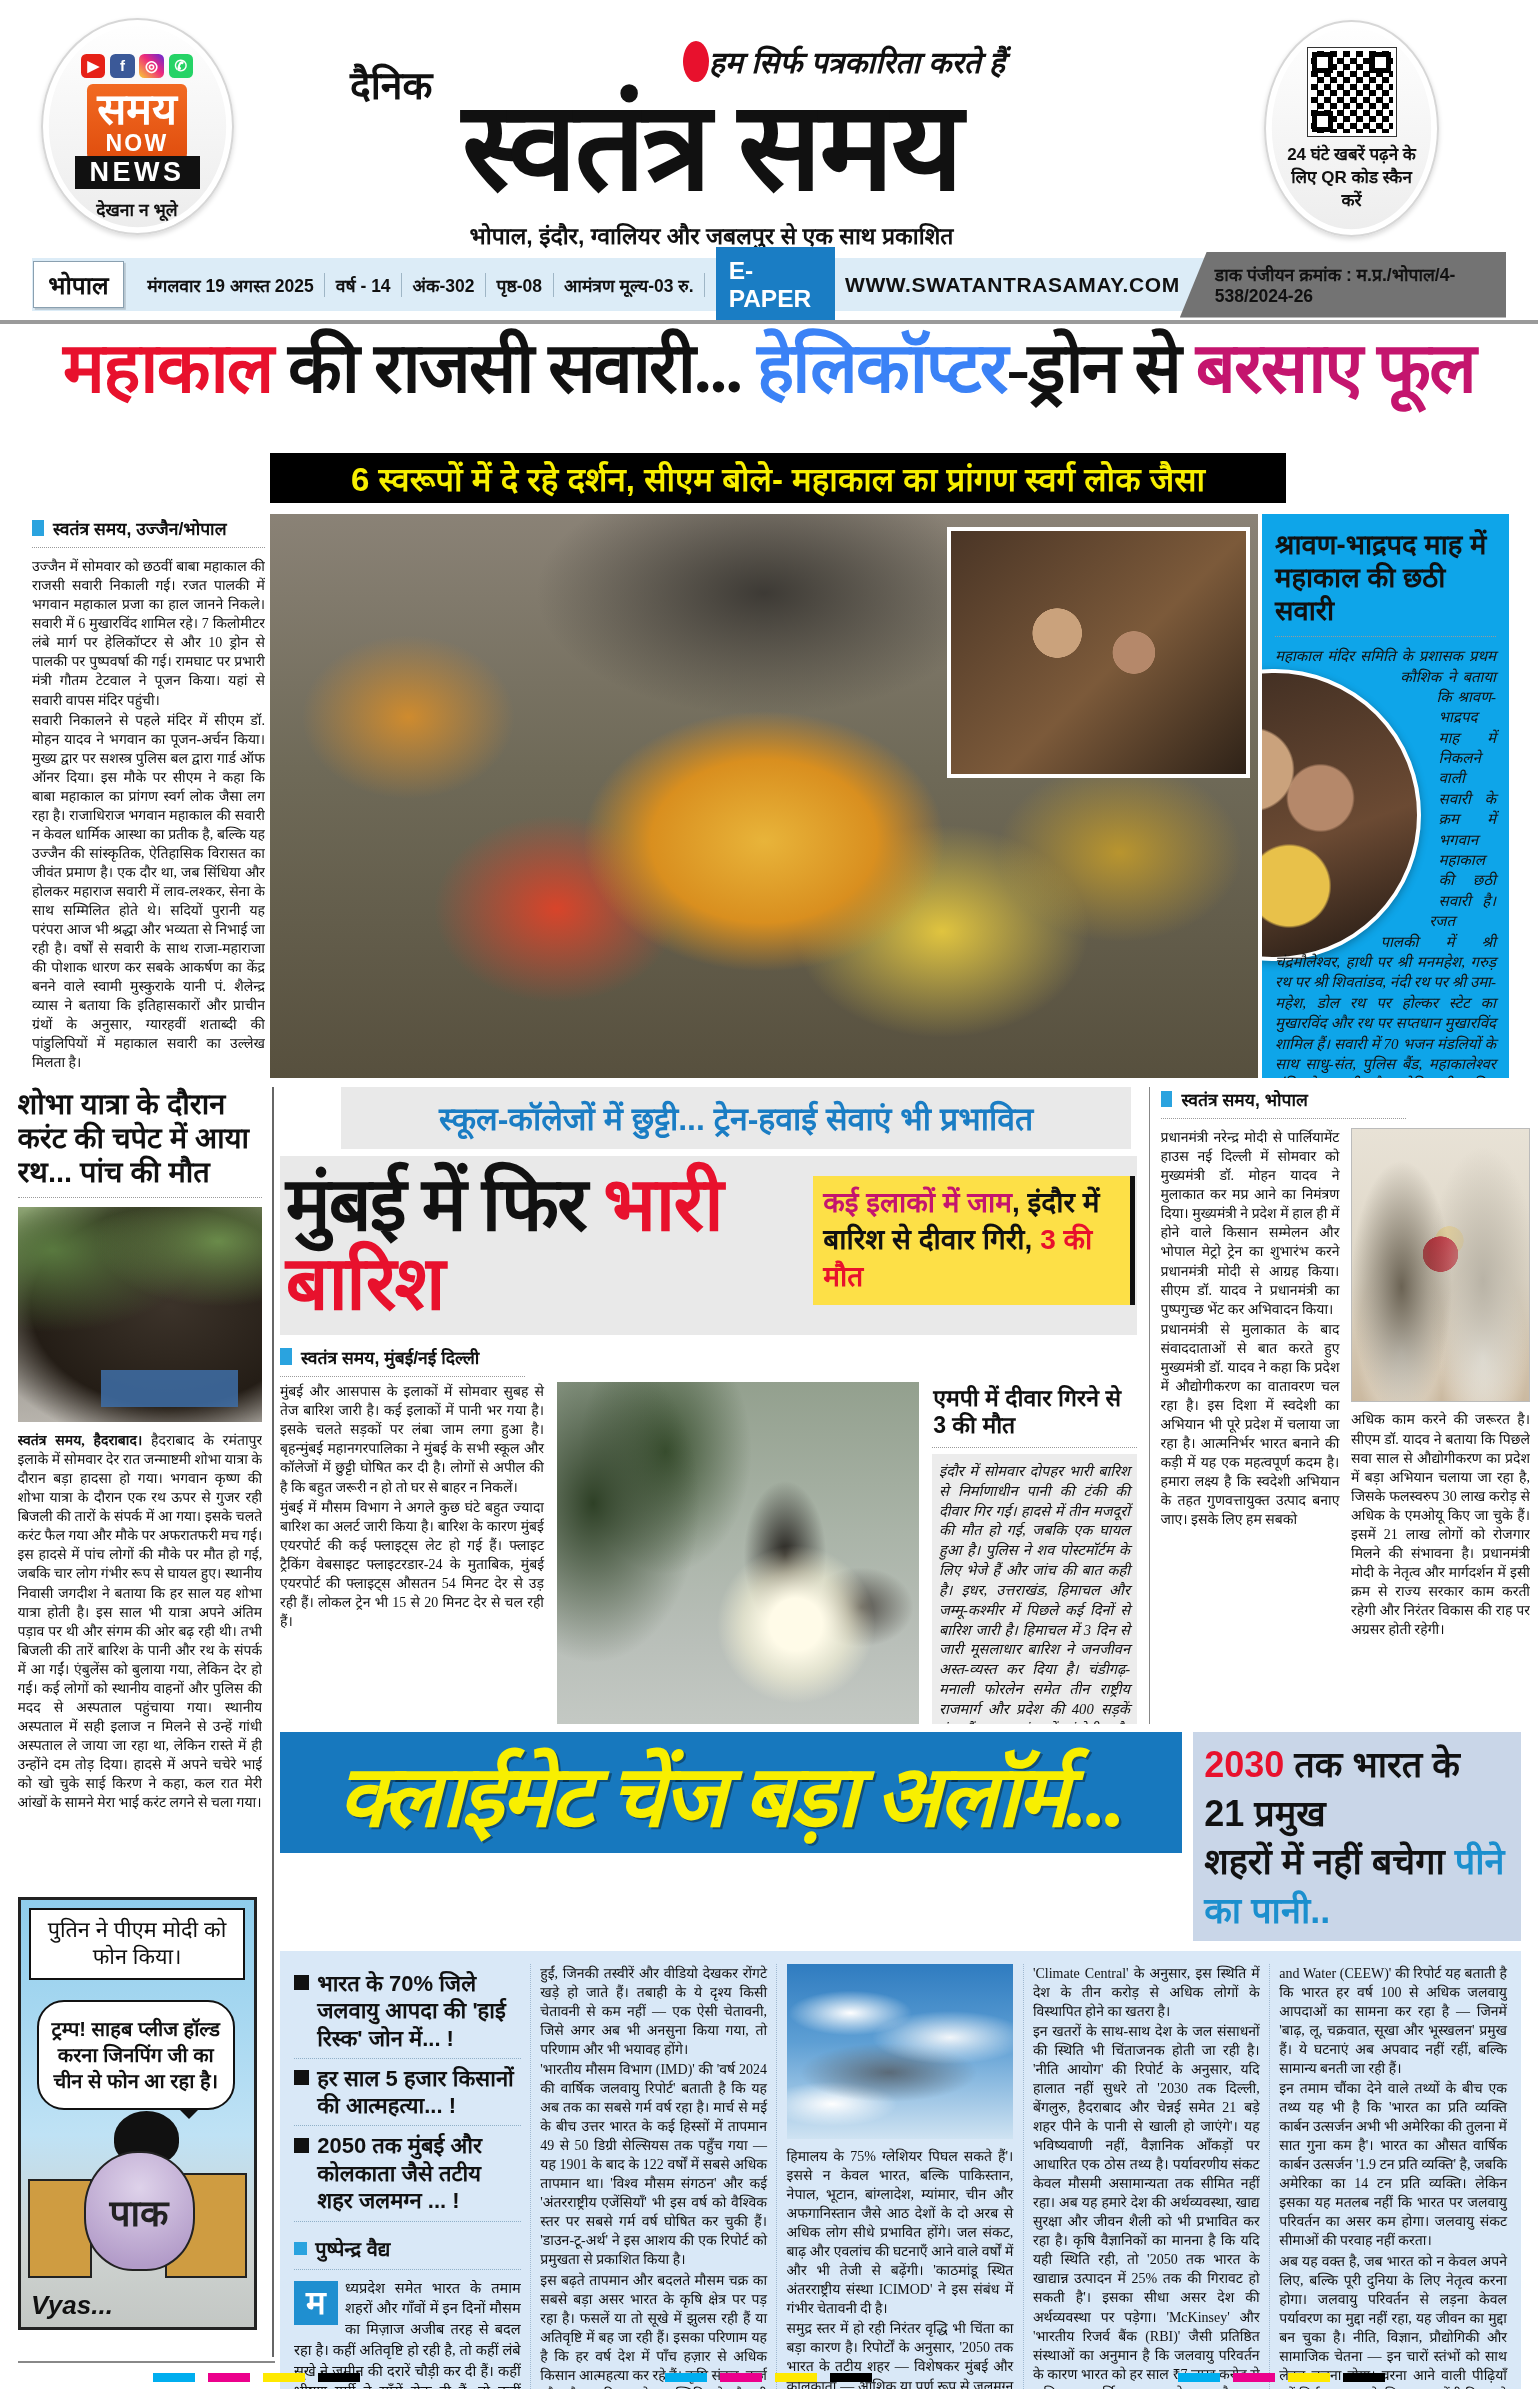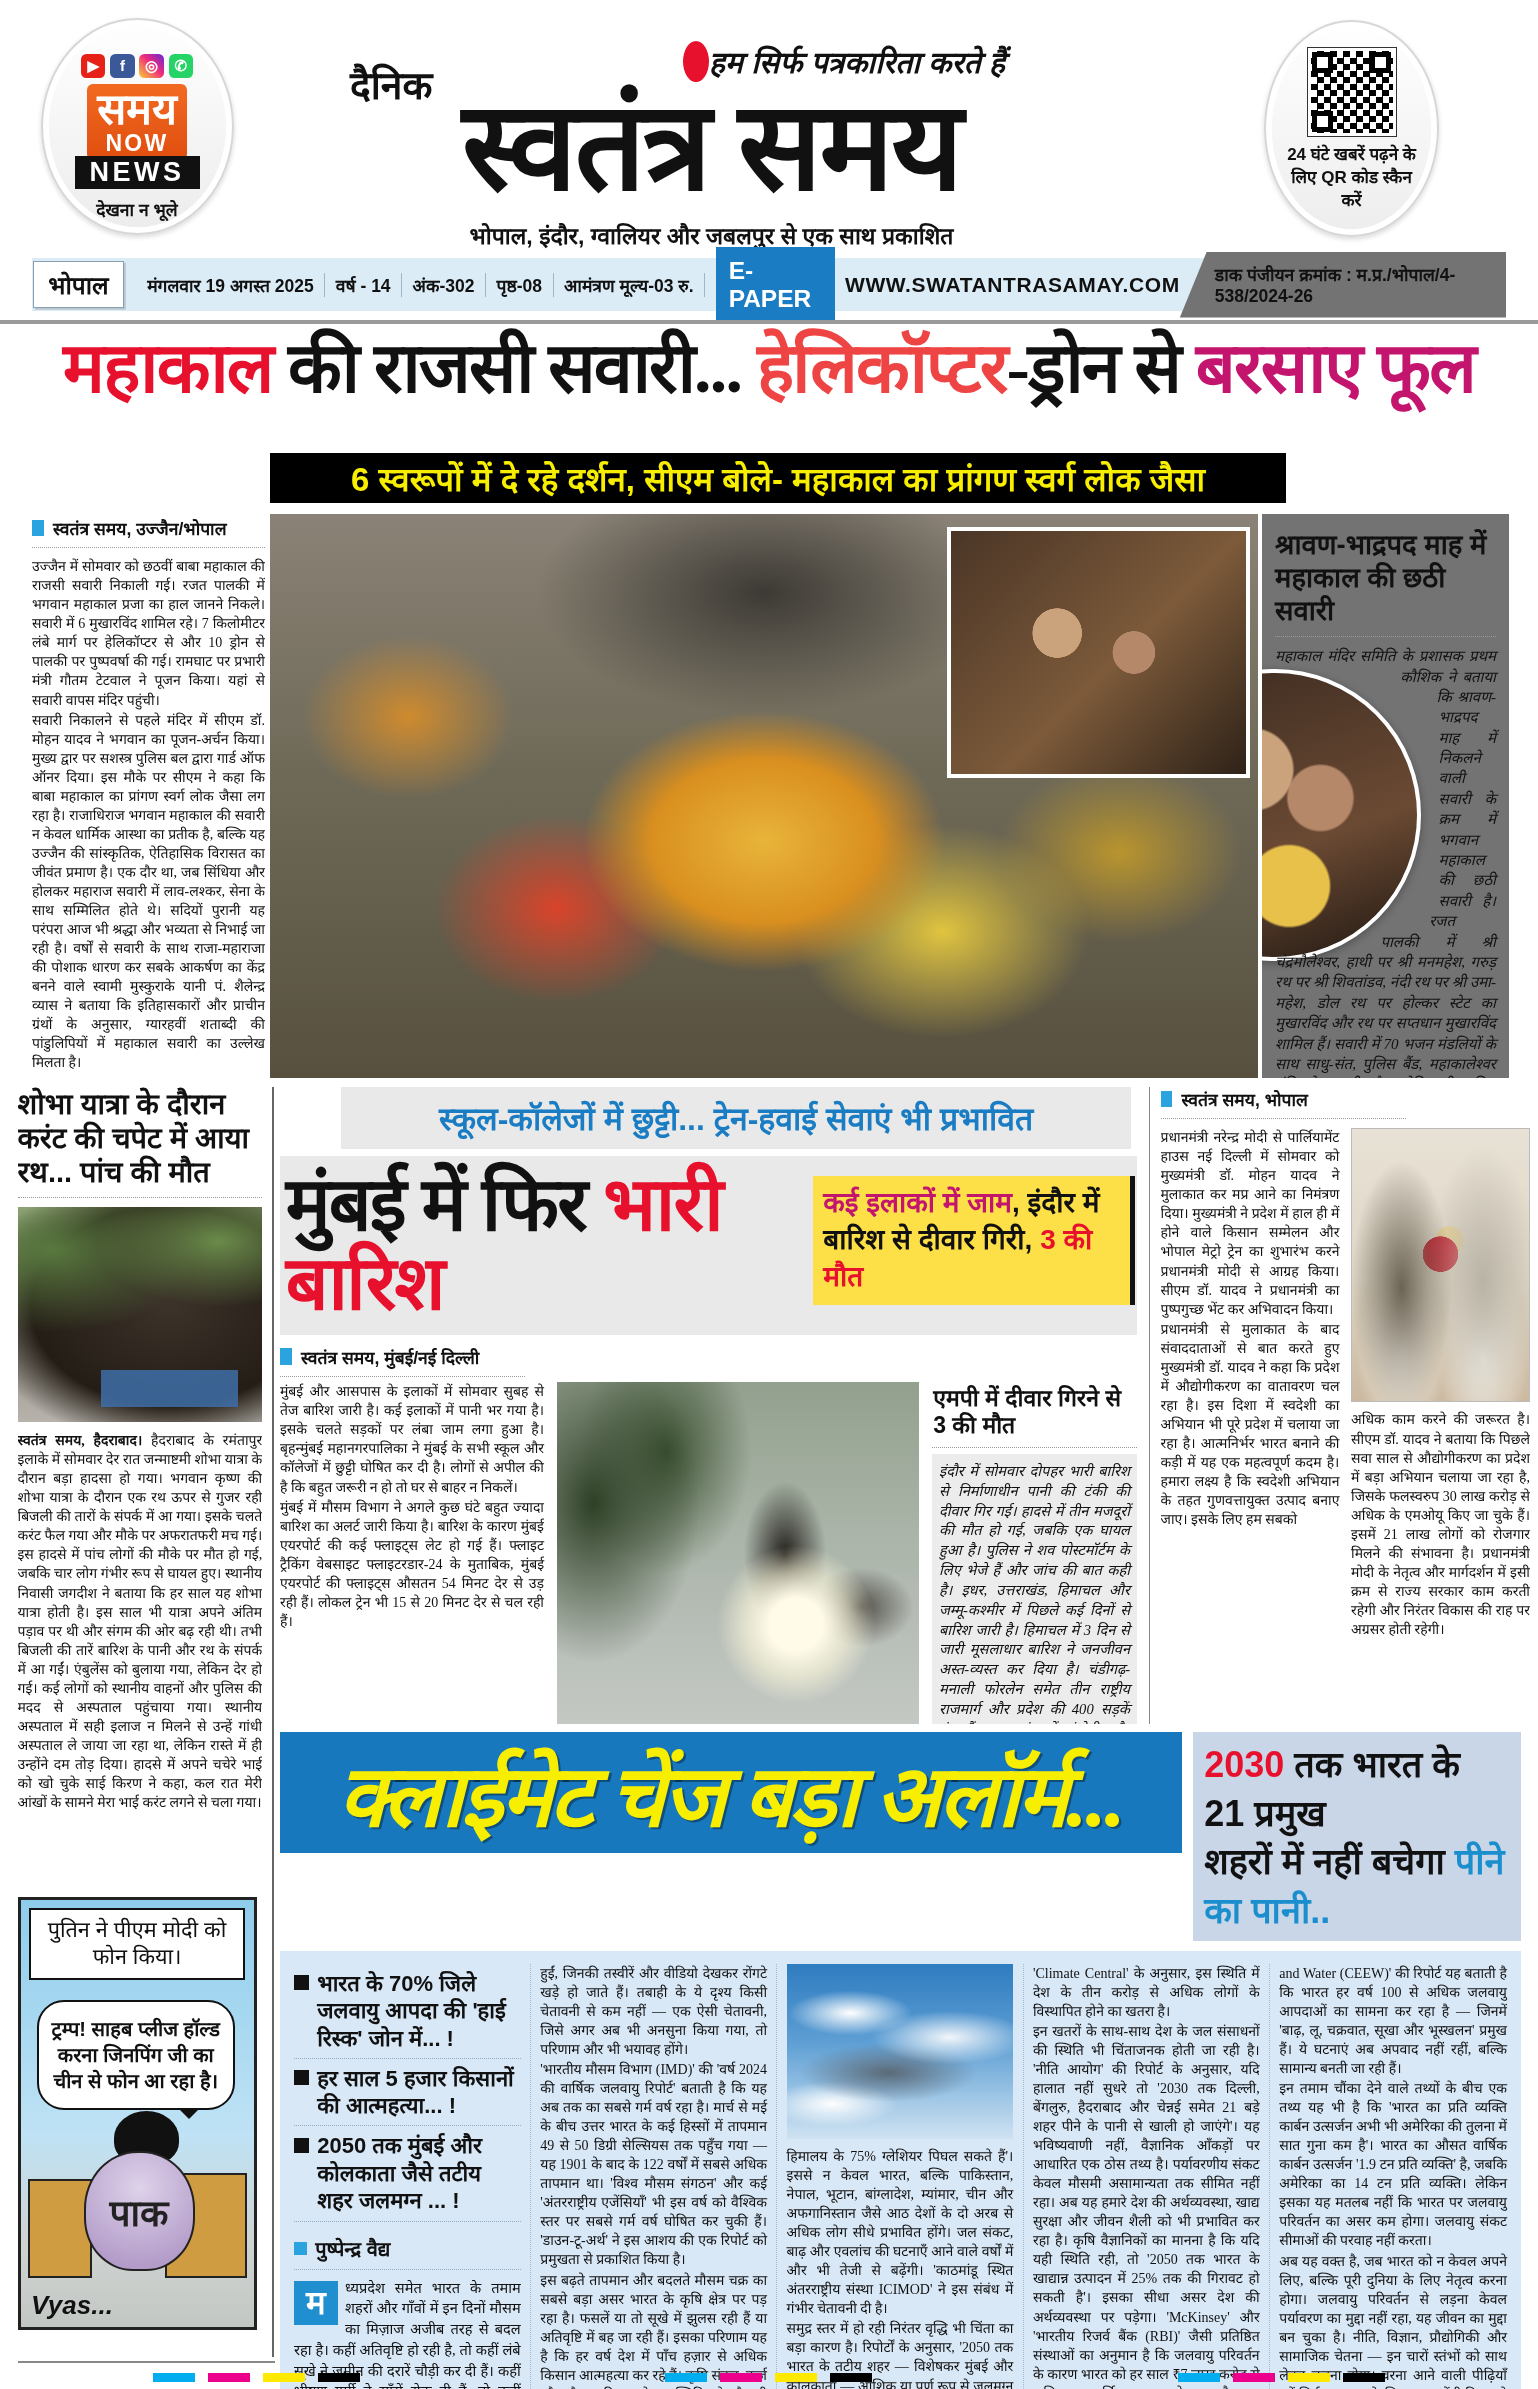--- a/index.html
+++ b/index.html
@@ -51,21 +51,21 @@
   .dl-item:last-of-type { border-right:none; }
   .epaper { background:#1a7dc4; color:#fff; font-size:24.5px; font-weight:800; padding:9.3px 13px; margin:0 10.5px; }
   .website { font-size:21px; font-weight:800; letter-spacing:0.6px; }
   .postal { margin-left:auto; background:#737373; padding:10.5px 15px 10.5px 35px; font-size:17.5px; font-weight:800;
     clip-path:polygon(27px 0, 100% 0, 100% 100%, 0 100%); }
   .rule1 { position:absolute; top:320px; left:0; right:0; height:4.1px; background:#9a9a9a; }
 
   
   .main-headline { position:absolute; top:330px; left:0; width:100%; text-align:center;
     font-size:70px; font-weight:800; line-height:1.1; letter-spacing:-1.8px; font-family:"Liberation Serif", serif; }
-  .hl-red { color:#e8112d; } .hl-blue { color:#ef4444; } .hl-magenta { color:#c4156e; }
+  .hl-red { color:#e8112d; } .hl-blue { color:#3b82f6; } .hl-magenta { color:#c4156e; }
   .subhead-bar { position:absolute; top:453px; left:270px; width:1016px; height:50px; background:#000;
     color:#f8ef00; display:flex; align-items:center; justify-content:center; font-size:33px; font-weight:700; }
 
   
   .byline { display:flex; align-items:center; font-weight:800; font-size:17.5px;
     border-bottom:1.8px dotted #9a9a9a; padding-bottom:7px; margin-bottom:9.3px; }
   .byline .sq { width:11.7px; height:16.3px; background:#2aa3df; margin-right:9.3px; flex:0 0 auto; }
 
   .lead-left { position:absolute; top:516px; left:32px; width:233px; height:559px; overflow:hidden; }
   .bodytext { font-size:14px; line-height:1.36; text-align:justify; font-family:"Liberation Serif", serif; }
@@ -80,21 +80,21 @@
       radial-gradient(ellipse 210px 152px at 68% 74%, #e0c43f 0%, rgba(224,196,63,0) 70%),
       radial-gradient(ellipse 152px 117px at 14% 36%, #cf8b2e 0%, rgba(207,139,46,0) 70%),
       radial-gradient(ellipse 175px 128px at 86% 60%, #b9952e 0%, rgba(185,149,46,0) 70%),
       linear-gradient(180deg,#8a8276 0%, #6f6a58 45%, #57503e 100%); }
   .photo-inset-rect { position:absolute; right:8.2px; top:13px; width:303px; height:251px; border:4.7px solid #fff;
     background:
       radial-gradient(circle at 36% 42%, #caa27c 0 24.5px, rgba(202,162,124,0) 25px),
       radial-gradient(circle at 62% 50%, #b5886a 0 21px, rgba(181,136,106,0) 21.6px),
       linear-gradient(135deg,#4a3526 0%, #7c5a3a 55%, #2e2218 100%); }
 
-  .lead-right { position:absolute; top:514px; left:1262px; width:247px; height:564px; background:#737373;
+  .lead-right { position:absolute; top:514px; left:1262px; width:247px; height:564px; background:#0ea5e9;
     padding:15px 13px 11.7px; overflow:hidden; }
   .lead-right h3 { font-size:27.4px; font-weight:800; line-height:1.2; border-bottom:1.8px dotted #9a9a9a; padding-bottom:8.2px; margin-bottom:9.3px; }
   .circle-photo { float:left; shape-outside:circle(50%); width:292px; height:292px; margin:23px 17.5px 5.8px -146px;
     border-radius:50%; border:4.7px solid #fff; box-shadow:0 2.3px 8.2px rgba(0,0,0,.3);
     background:
       radial-gradient(circle at 42% 34%, #caa27c 0 16%, rgba(202,162,124,0) 17%),
       radial-gradient(circle at 66% 44%, #b5886a 0 13%, rgba(181,136,106,0) 14%),
       radial-gradient(circle at 55% 75%, #e8c14a 0 15%, rgba(232,193,74,0) 16%),
       linear-gradient(160deg,#3a2a20 0%, #6b4a33 60%, #1f1712 100%); }
   .lead-right .bodytext { font-size:15px; font-style:italic; }

